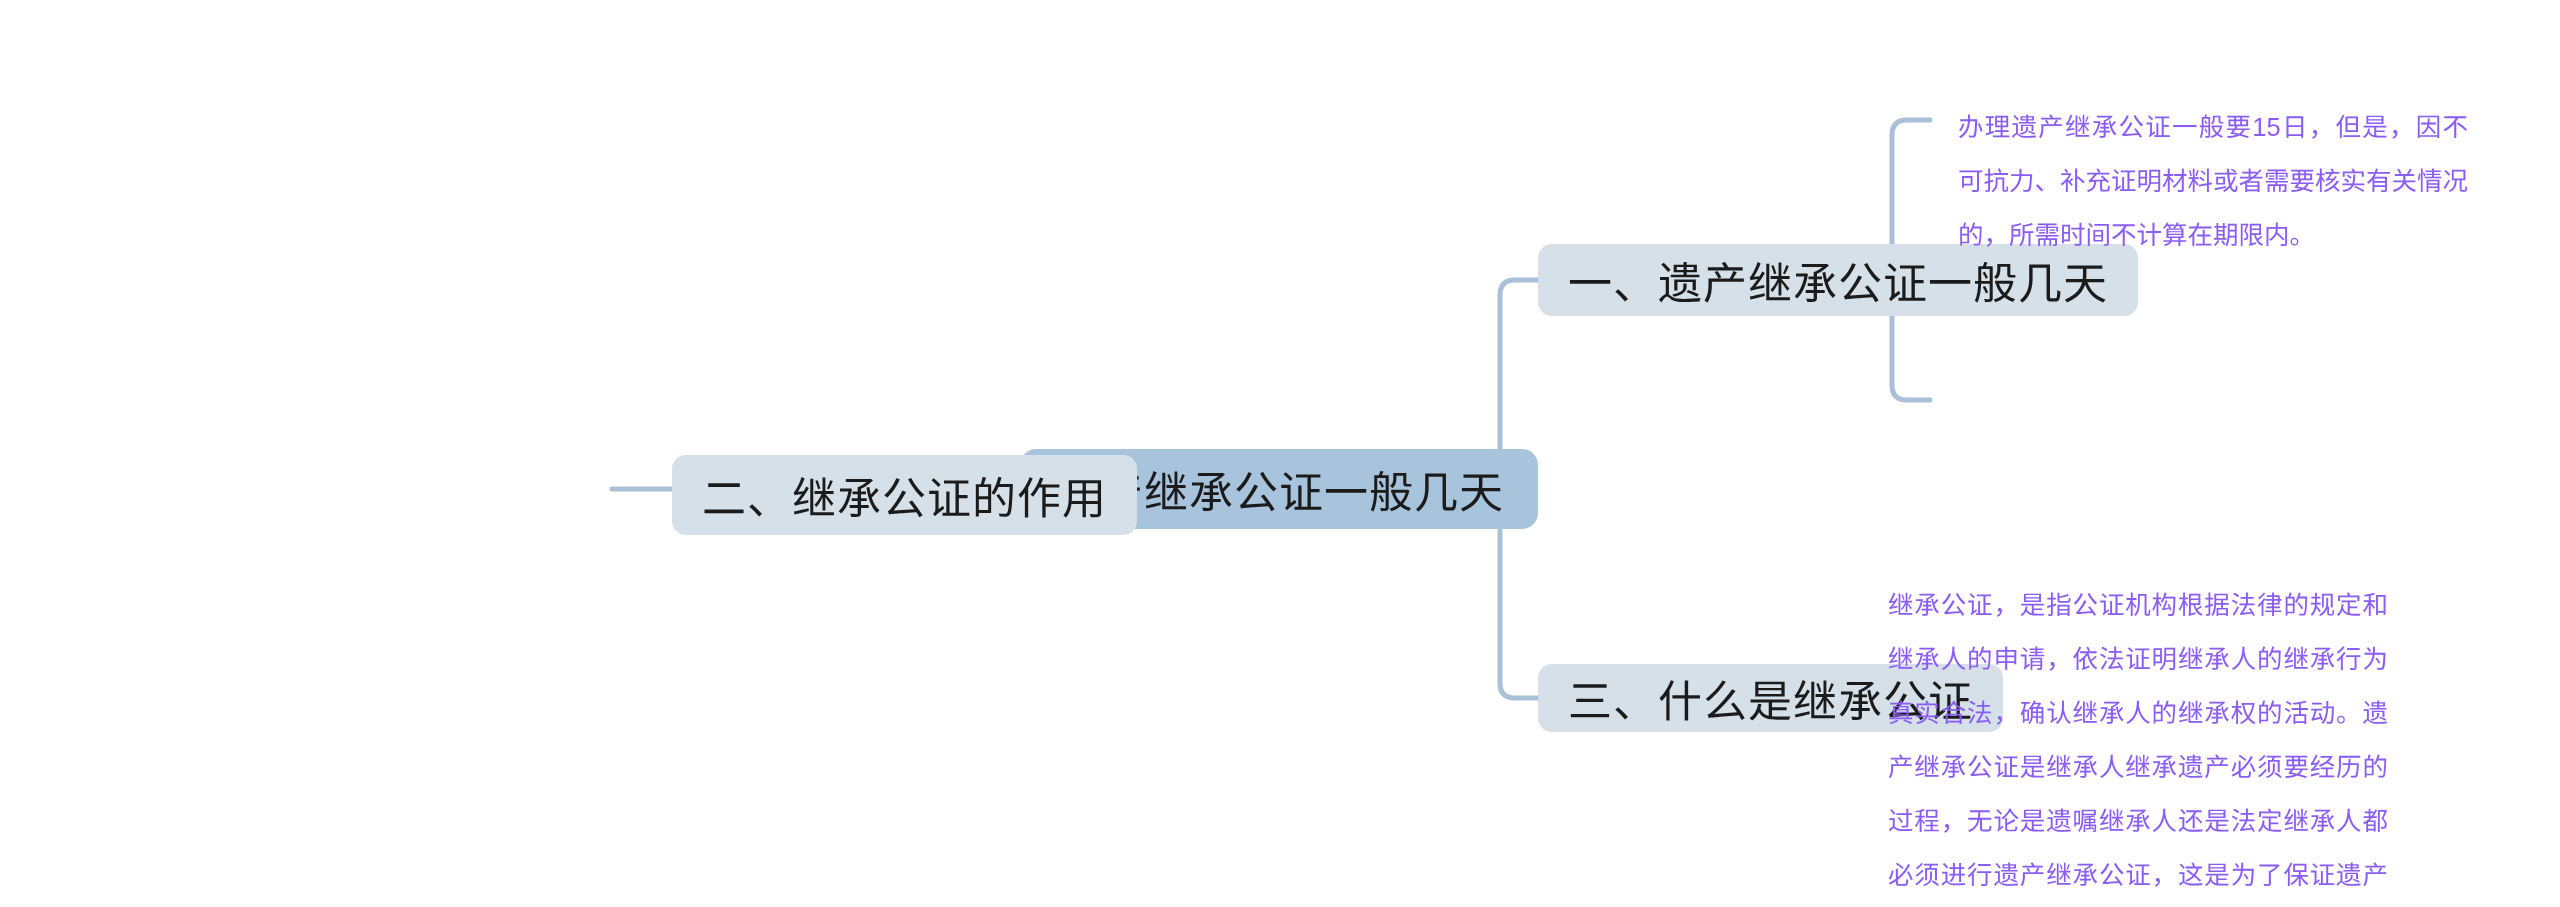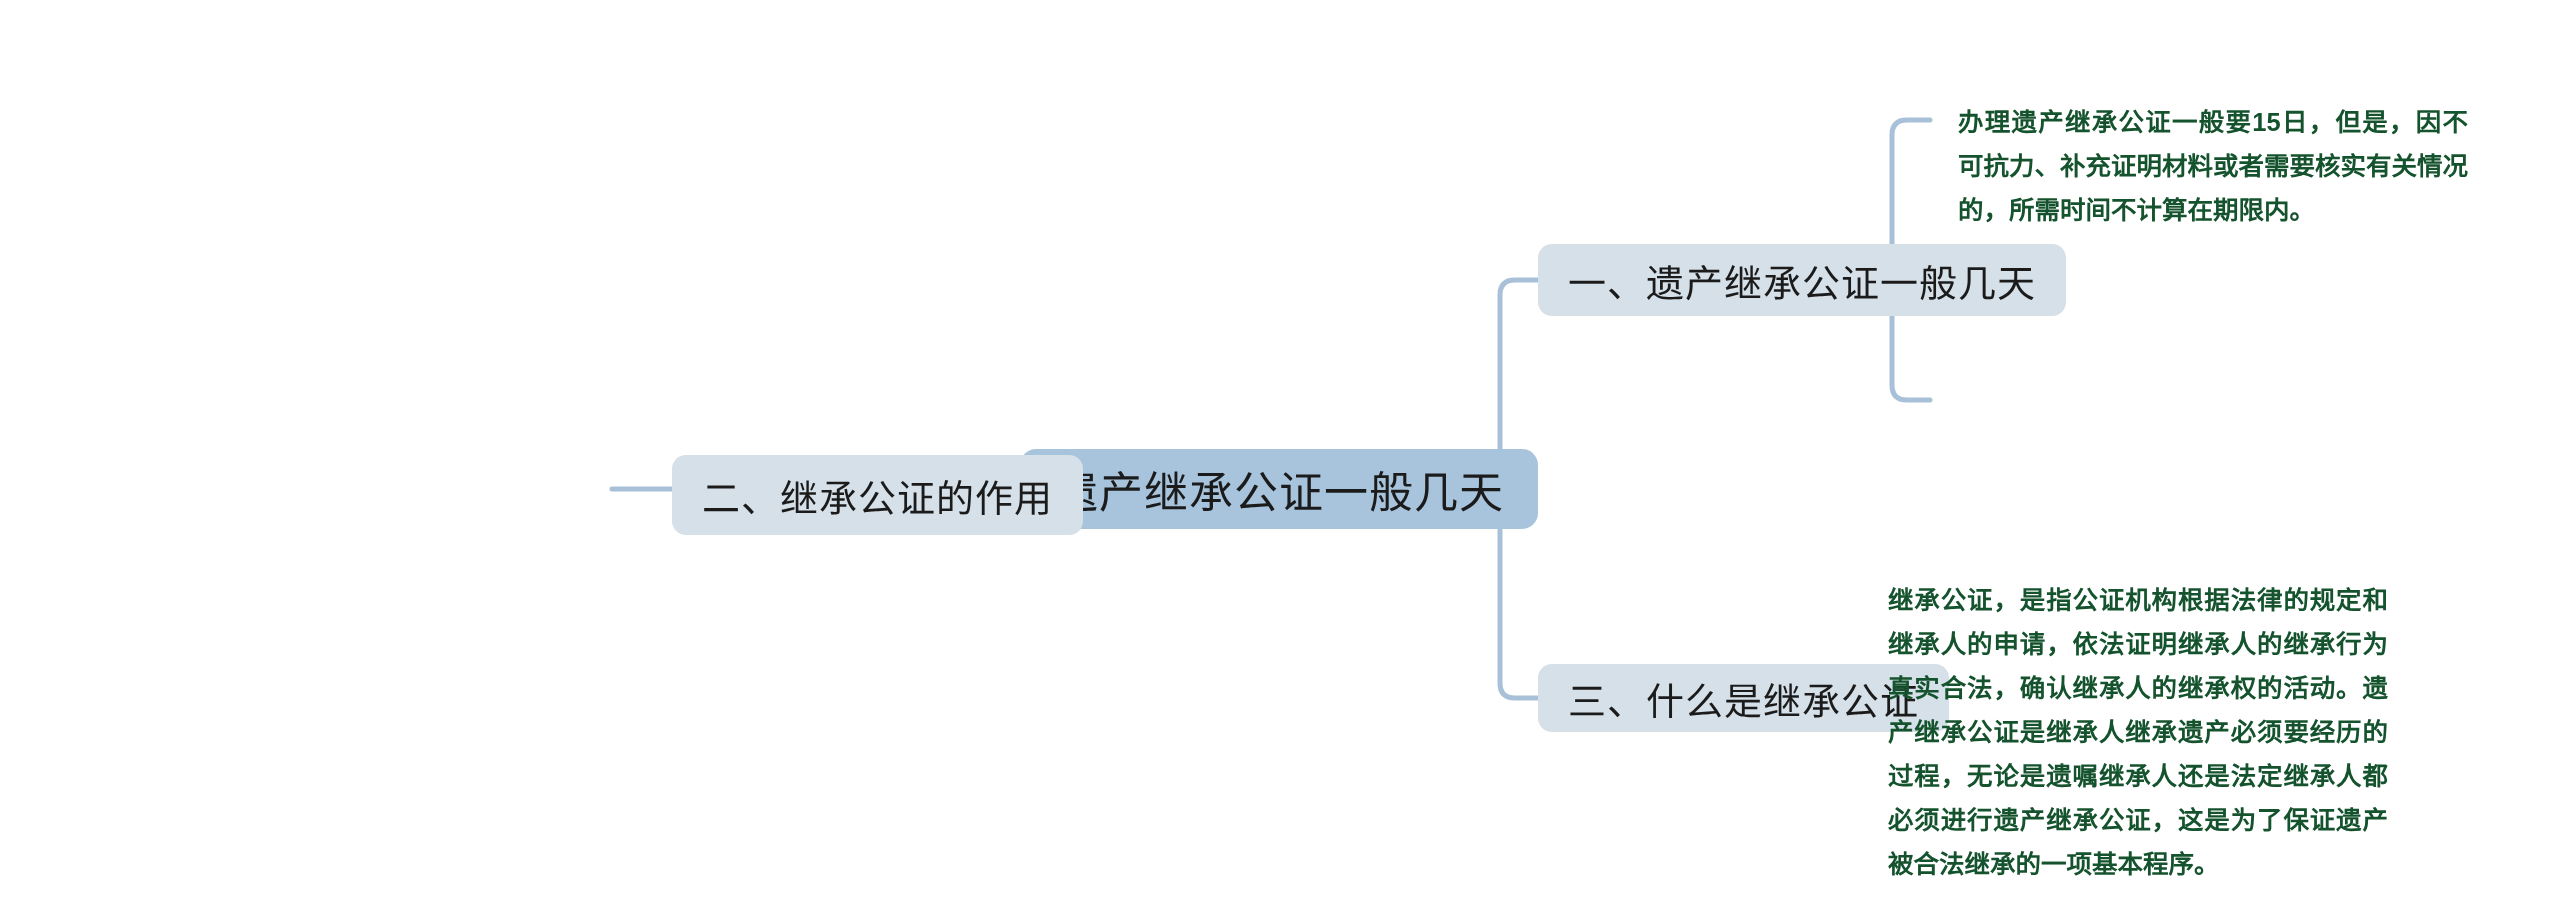--- a/index.html
+++ b/index.html
@@ -54,37 +54,36 @@
   .node-root {
     background: #a8c4dd;
     font-size: 44px;
     letter-spacing: 1px;
     padding: 8px 34px;
     border-radius: 16px;
   }
 
   .node-branch {
     background: #d6e0e8;
-    font-size: 38px;
+    font-size: 44px;
     letter-spacing: 1px;
     padding: 0 30px;
     border-radius: 14px;
   }
 
   
   .leaf {
     position: absolute;
     box-sizing: border-box;
     font-size: 25.5px;
-    line-height: 44px;
-    color: #14532d;
+    line-height: 54px;
+    color: #8b5cf6;
     text-align: justify;
     text-justify: inter-ideograph;
     letter-spacing: 0px;
-    font-weight: bold;
   }
 </style>
 </head>
 <body>
 
 <div id="mindmap">
 
   <svg id="connectors" viewBox="0 0 2560 907" width="2560" height="907">
 
     <path d="M 1020 489 L 960 489"></path>

